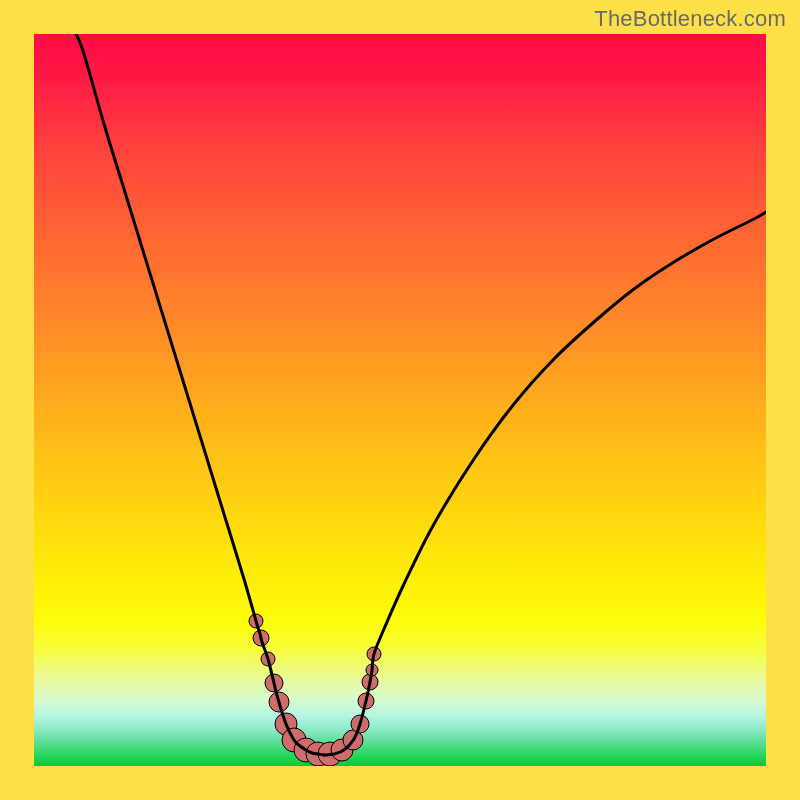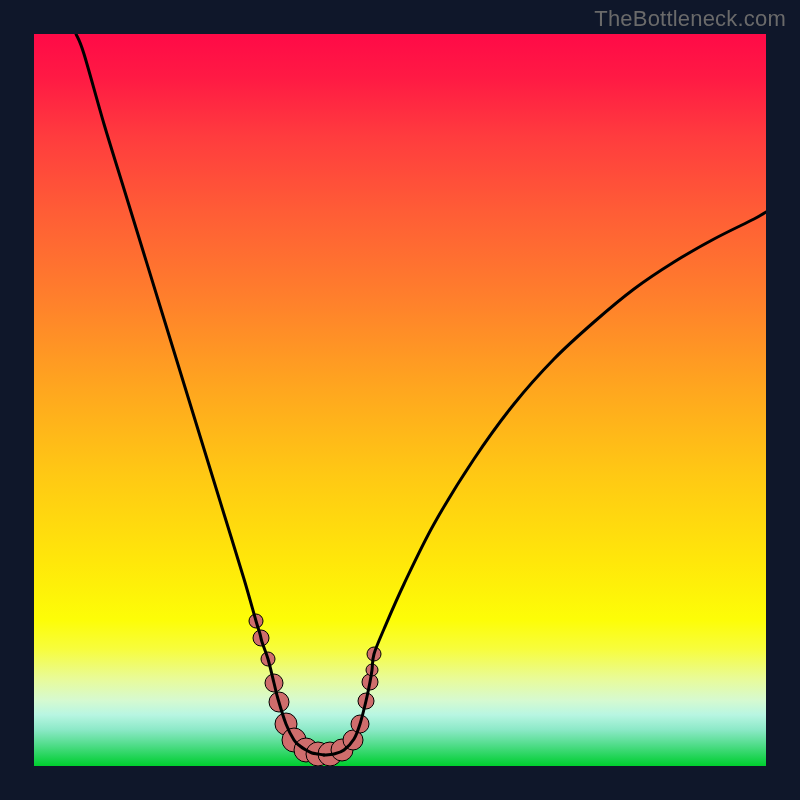--- a/index.html
+++ b/index.html
@@ -1,21 +1,21 @@
 <!DOCTYPE html>
 <html><head>
 <meta charset="utf-8">
 <style>
   * { margin: 0; padding: 0; box-sizing: border-box; }
   html, body { width: 800px; height: 800px; background: #000; overflow: hidden; }
   .frame {
     position: absolute;
     top: 0; left: 0;
     width: 800px; height: 800px;
-    background: #0f172a;
+    background: #fde047;
   }
   .plot {
     position: absolute;
     top: 34px;
     left: 34px;
     width: 732px;
     height: 732px;
     overflow: hidden;
   }
   .gradient-bg {

